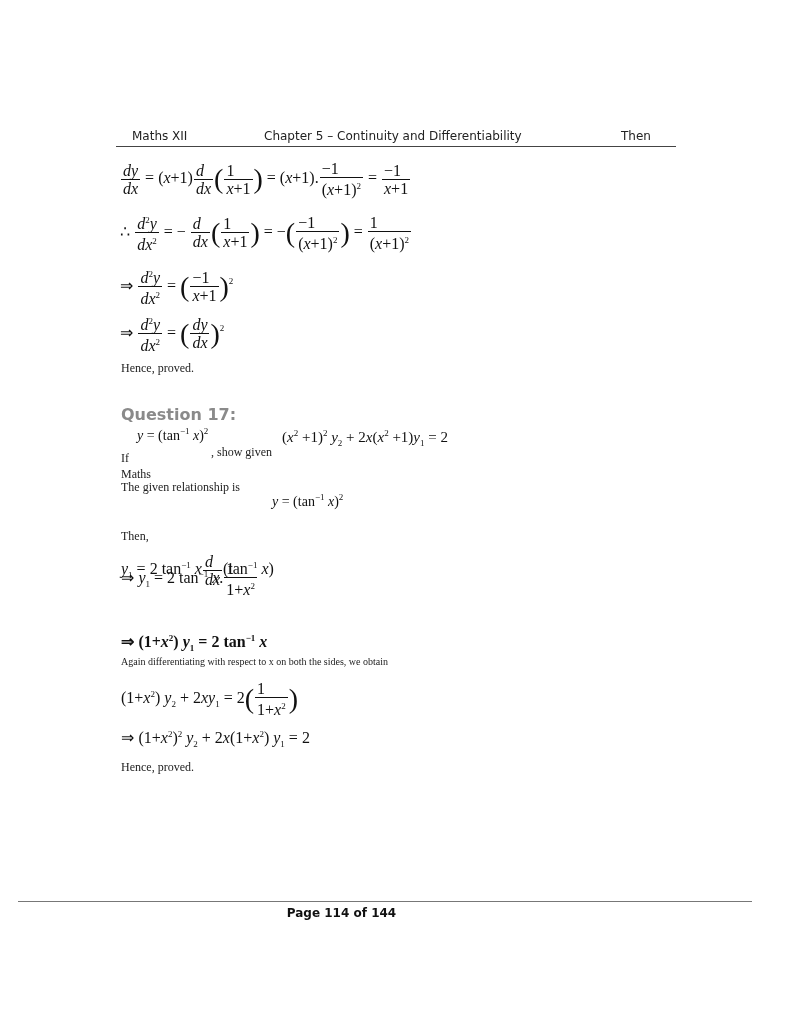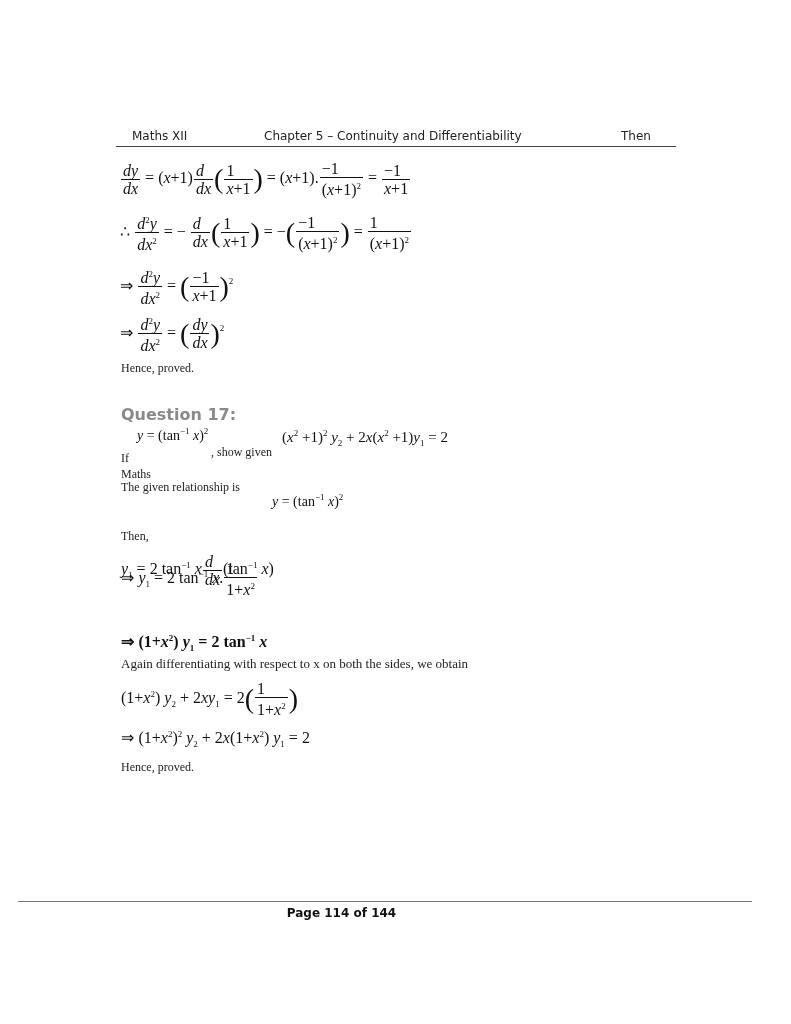--- a/index.html
+++ b/index.html
@@ -10,21 +10,21 @@
   .m{position:absolute;font-family:"Liberation Serif",serif;font-size:16px;color:#111;white-space:nowrap;}
   .frac{display:inline-block;vertical-align:middle;text-align:left;margin:0 1px;}
   .frac .n{display:block;padding:0 2px;border-bottom:1px solid #111;line-height:17px;}
   .frac .d{display:block;padding:0 2px;line-height:17px;}
   .i{font-style:italic;}
   sup{font-size:9px;}
   sub{font-size:9px;}
   .big{font-size:28px;vertical-align:middle;font-weight:normal;}
   .t{position:absolute;font-family:Liberation Serif, serif;font-size:12px;color:#222;white-space:nowrap;}
   .q{position:absolute;font-family:"DejaVu Sans",sans-serif;font-size:16px;font-weight:bold;color:#8a8a8a;}
-  .serif-t{position:absolute;font-family:"Liberation Serif",serif;font-size:13px;color:#222;white-space:nowrap;}
+  .serif-t{position:absolute;font-family:"Liberation Serif",serif;font-size:10px;color:#222;white-space:nowrap;}
   .frule{position:absolute;top:901px;left:18px;width:734px;height:1px;background:#777;}
   .footer{position:absolute;top:906px;left:0;width:683px;text-align:center;font-family:"DejaVu Sans",sans-serif;font-size:12px;font-weight:bold;color:#111;}
 </style>
 </head>
 <body>
 
 <div class="hdr">
   <span style="left:16px">Maths XII</span>
   <span style="left:148px">Chapter 5 – Continuity and Differentiability</span>
   <span style="left:505px">Then</span>

